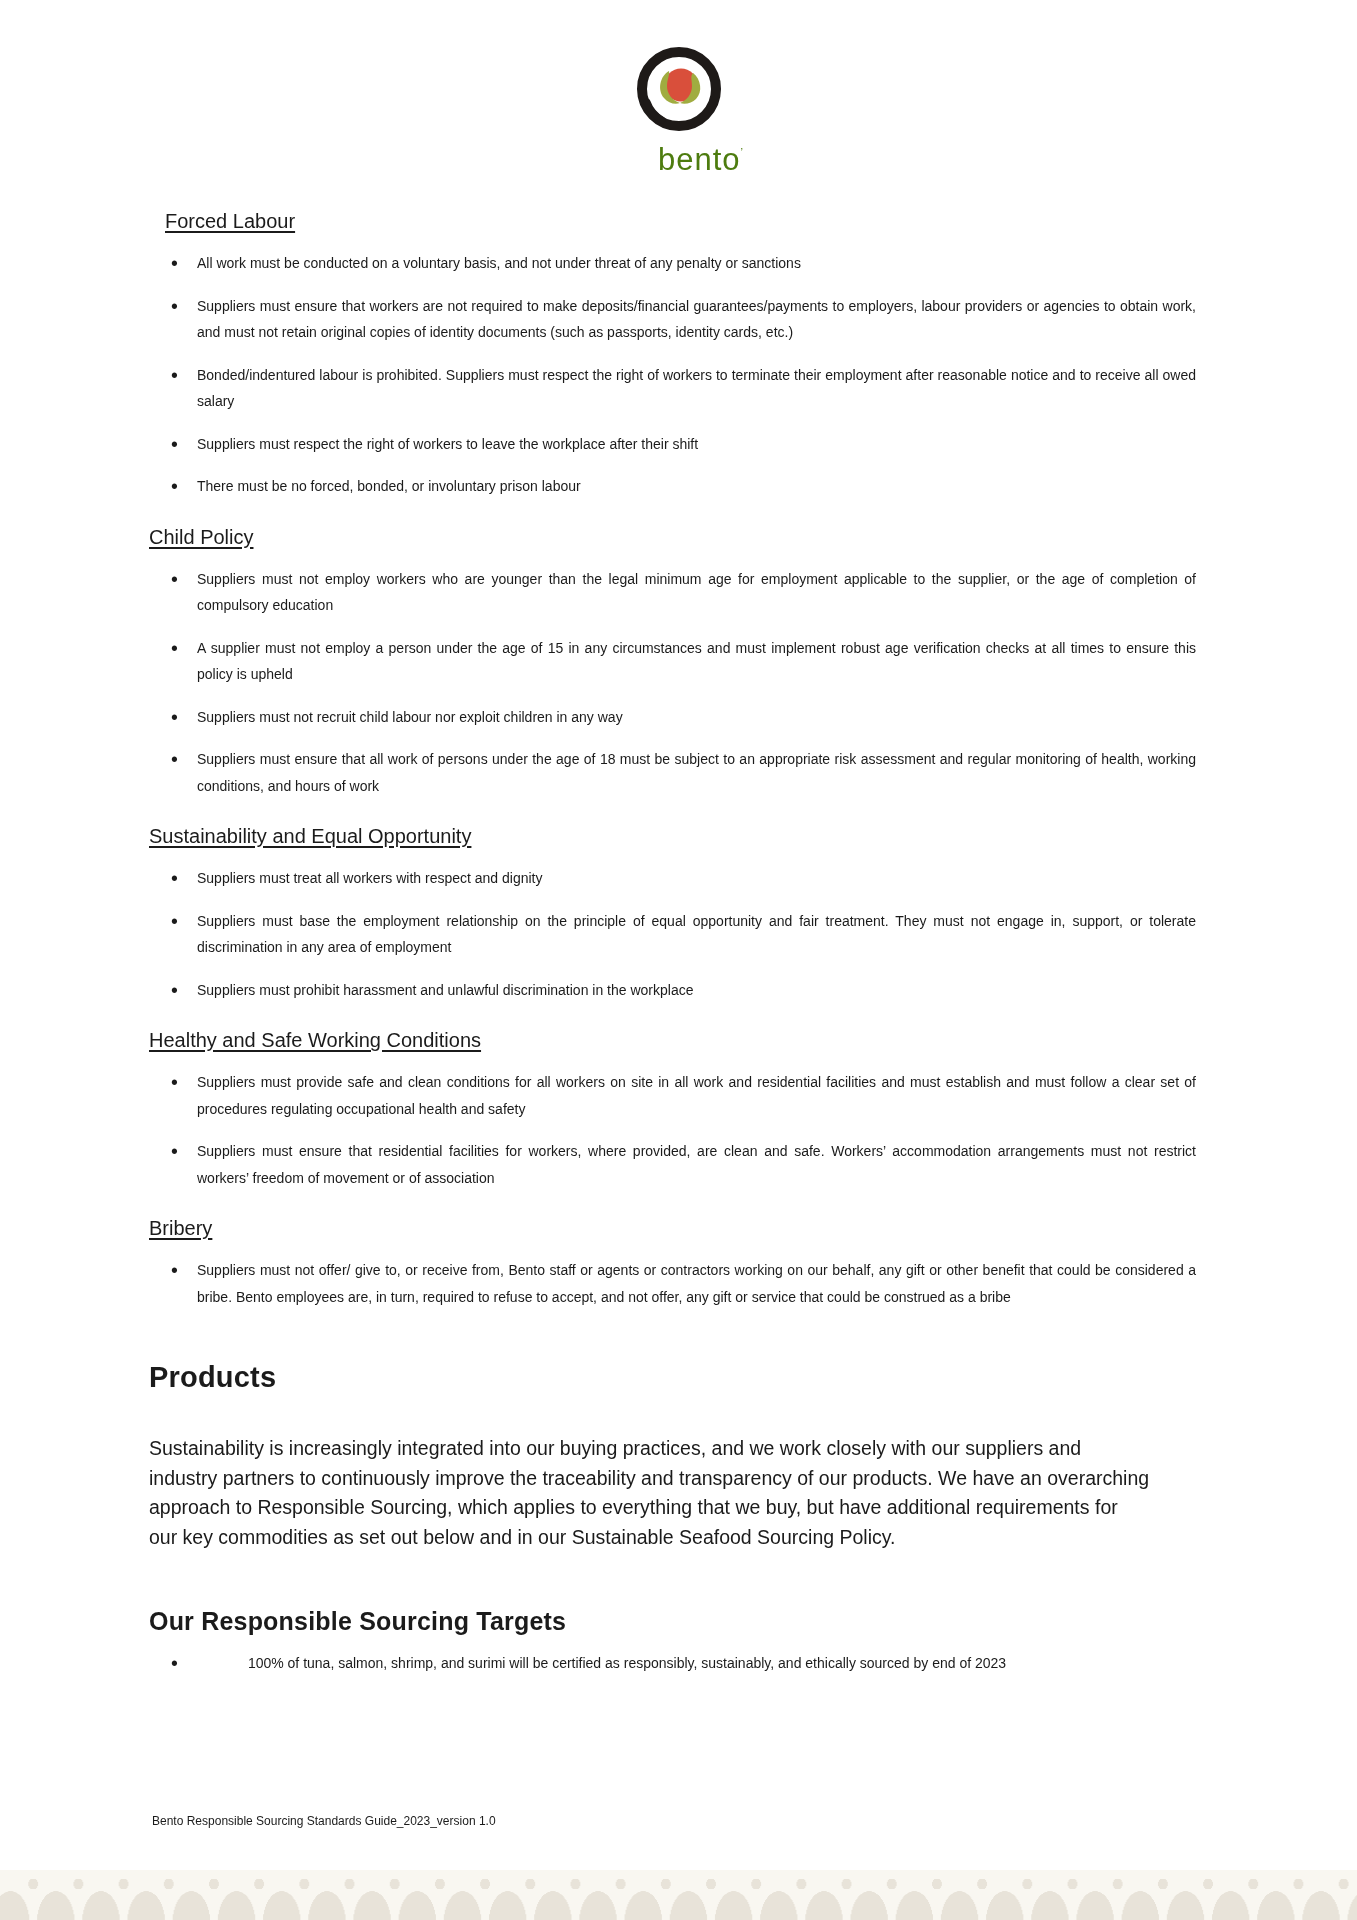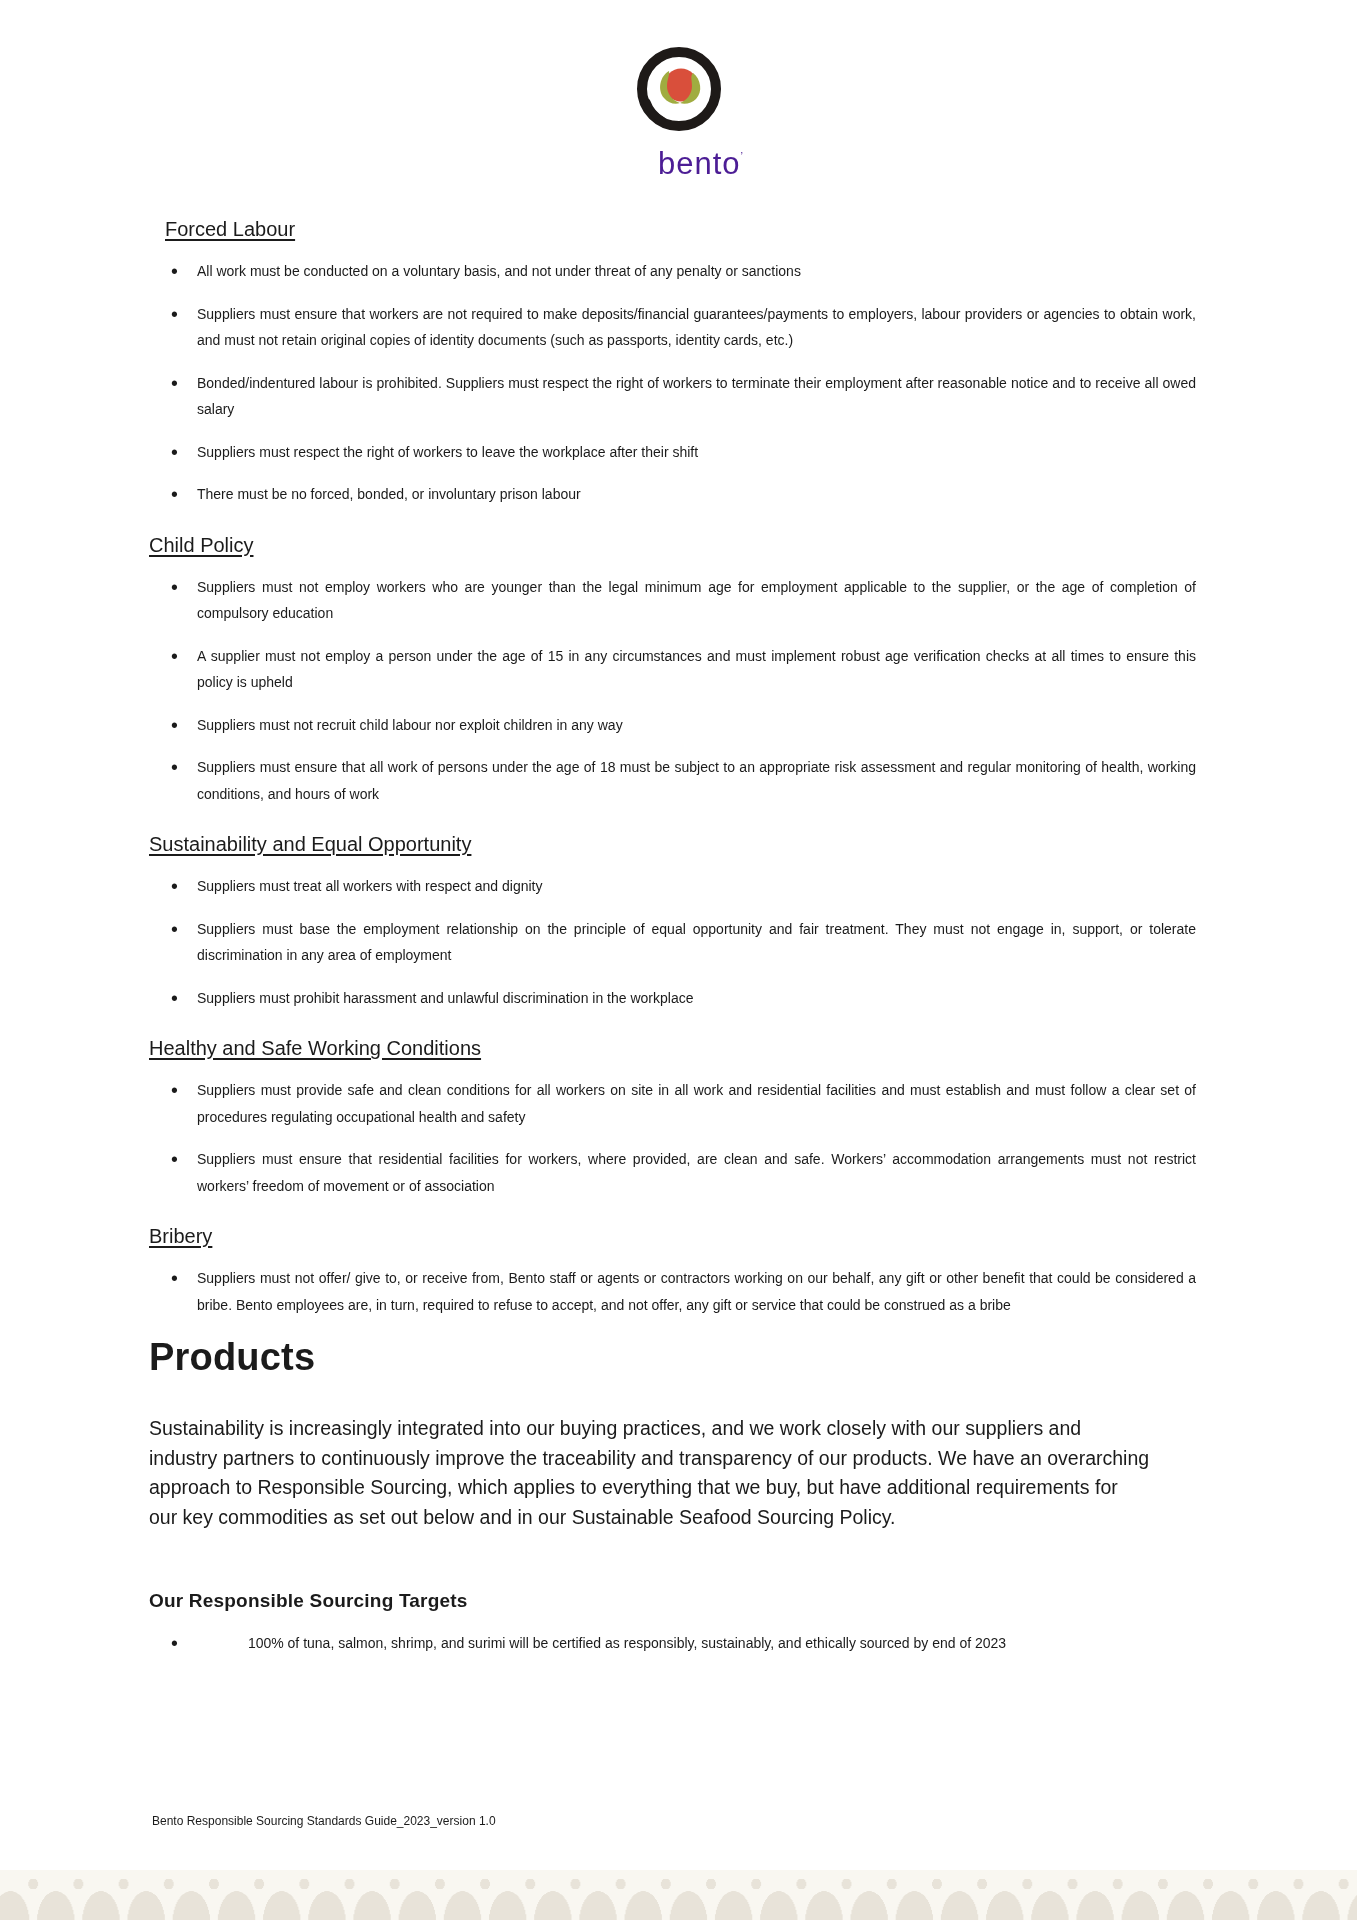--- a/index.html
+++ b/index.html
@@ -8,51 +8,51 @@
     width:1357px;height:1920px;
     background:#ffffff;
     font-family:"Liberation Sans","DejaVu Sans",sans-serif;
     color:#1b1b1b;
     overflow:hidden;
   }
   
   .logo-wrap{padding-top:40px;text-align:center;}
   .logo-wrap svg{display:block;margin:0 auto;}
   .brand{
-    font-size:31px;letter-spacing:1px;line-height:40px;
-    color:#4c1d95;margin-top:-4px;padding-left:44px;
+    font-size:31px;letter-spacing:1px;line-height:32px;
+    color:#4d7c0f;margin-top:-4px;padding-left:44px;
   }
   .brand .tm{font-size:11px;vertical-align:14px;letter-spacing:0;}
   
   .content{margin:0 0 0 149px;width:1047px;}
   .sec-h{
     font-size:20px;font-weight:normal;margin:24px 0 7px 0;
     text-decoration:underline;text-underline-offset:3px;line-height:26px;
   }
   .sec-h.first{margin-top:32px;margin-left:16px;}
   ul.bullets{list-style:none;margin:0;padding:0;}
   ul.bullets li{
     position:relative;padding-left:48px;margin:16px 0 5px 0;
     font-size:14px;line-height:26.5px;text-align:justify;
   }
   ul.bullets li::before{
     content:"\2022";position:absolute;left:22px;top:0;
     font-size:19.5px;
   }
   ul.bullets.no-just li{text-align:left;}
   .products-h{
-    font-size:38px;font-weight:bold;margin:22px 0 0 0;line-height:34px;
+    font-size:29px;font-weight:bold;margin:50px 0 0 0;line-height:34px;
     letter-spacing:0.2px;
   }
   .para{
     width:1002px;font-size:19.5px;line-height:29.5px;margin:40px 0 0 0;
     text-align:left;
   }
   .targets-h{
-    font-size:19px;font-weight:bold;margin:56px 0 9px 0;line-height:26px;
+    font-size:25px;font-weight:bold;margin:56px 0 9px 0;line-height:26px;
     letter-spacing:0.2px;
   }
   
   .footer{
     position:absolute;left:152px;top:1812px;
     font-size:12px;line-height:18px;color:#1b1b1b;
   }
   
   .scallop{
     position:absolute;left:0;right:0;bottom:0;height:50px;

